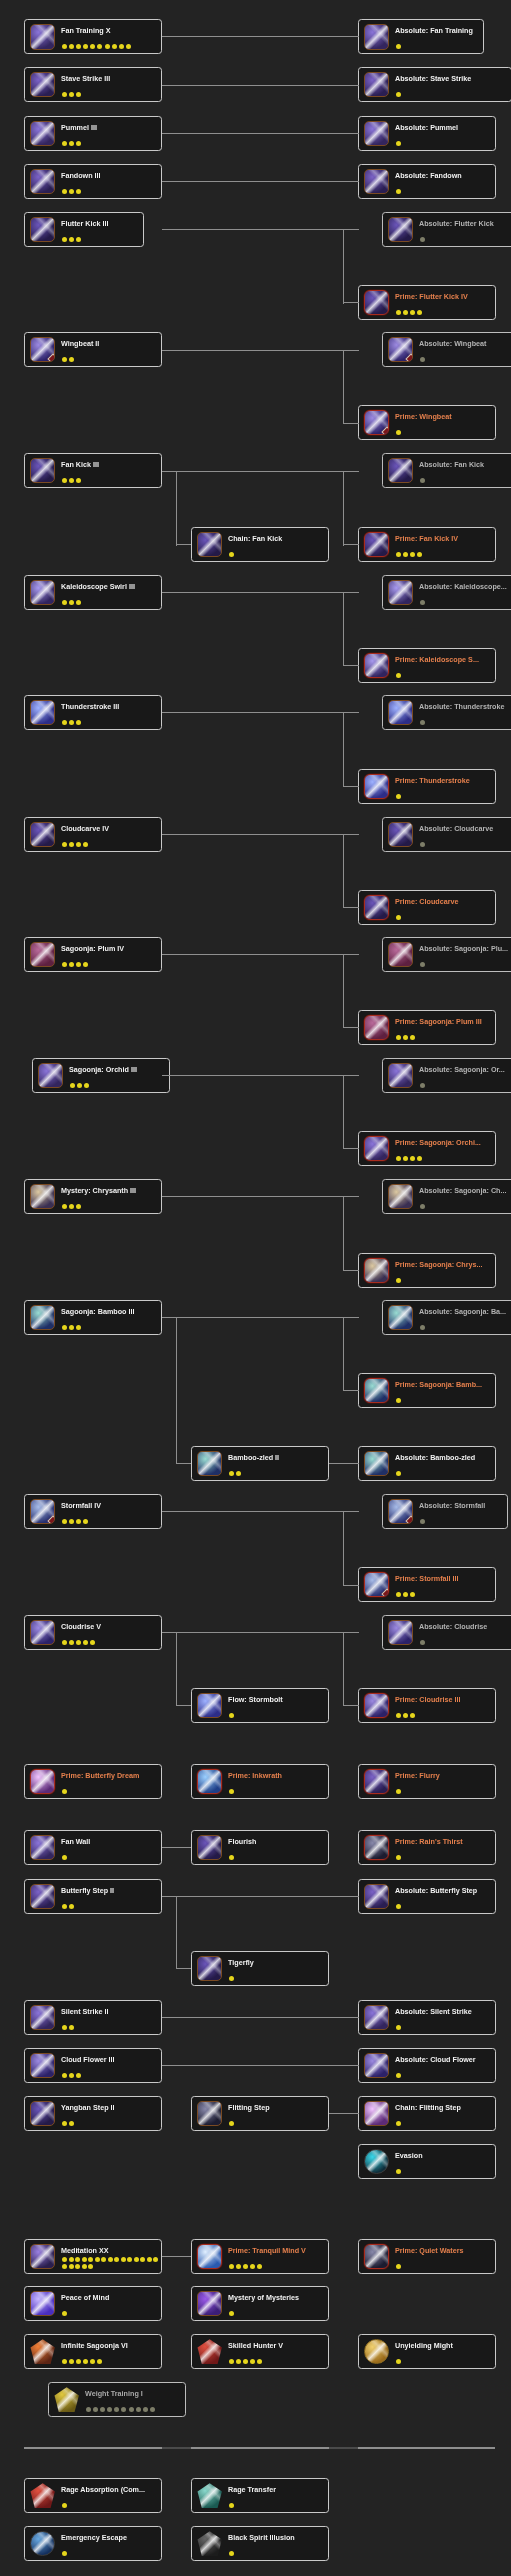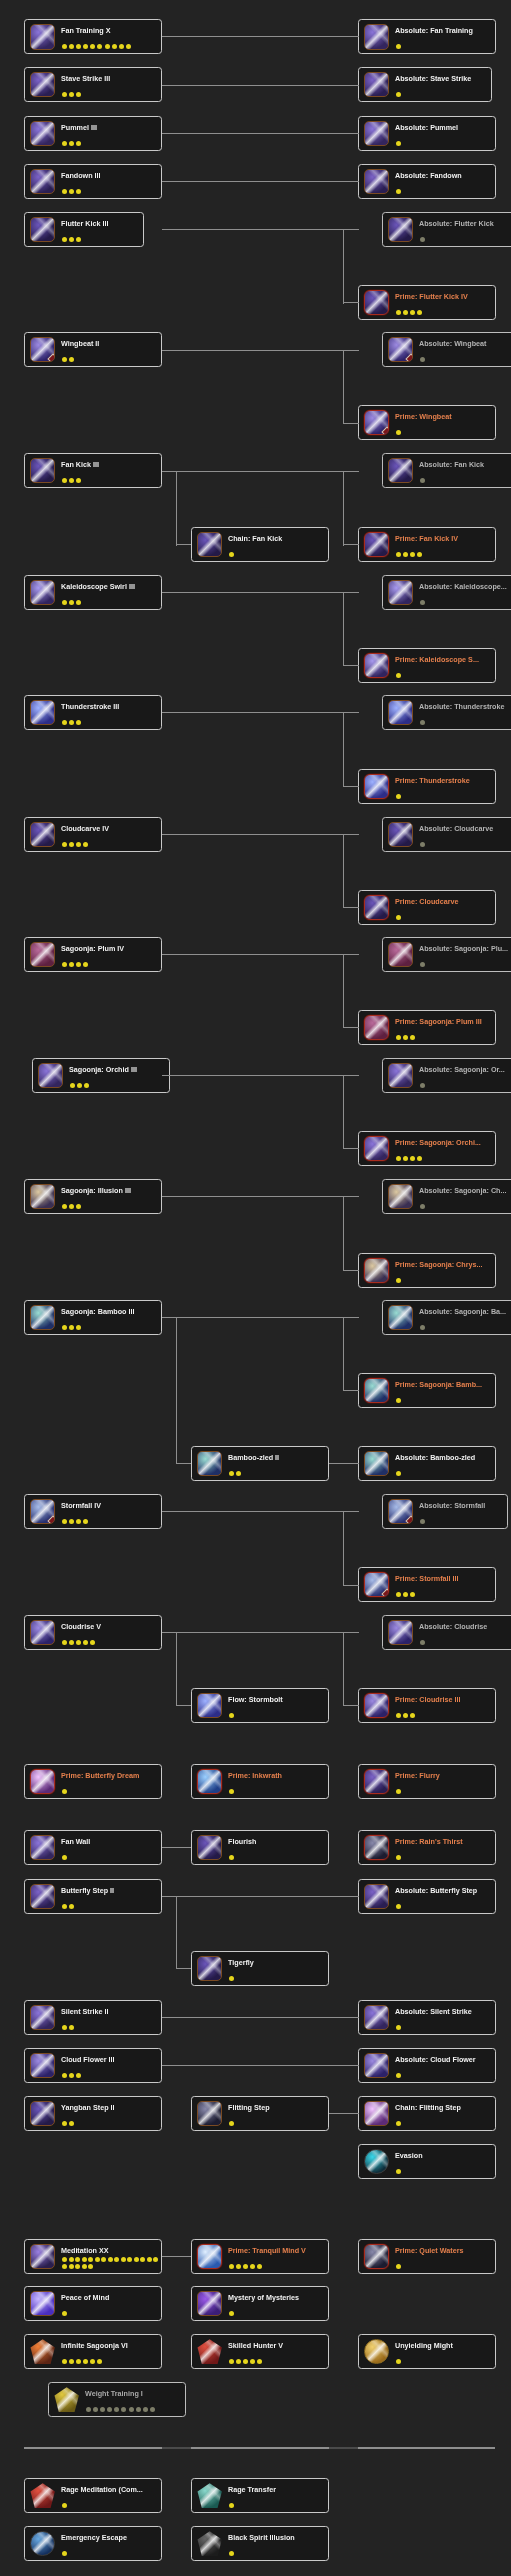--- a/index.html
+++ b/index.html
@@ -188,21 +188,21 @@
         <span class="dot"></span>
         <span class="dot"></span>
         <span class="dot"></span>
       </span>
   </div>
     <div class="skill-box learned" style="left: 24px; top: 1179px; width: 138px; height: 35px;">
     <span class="skill-icon" style="background: radial-gradient(circle at 32% 30%, rgb(220, 201, 162) 0%, rgb(58, 47, 82) 72%);">
         <i class="streak"></i>
         <i class="streak2"></i>
       </span>
-    <span class="skill-name">Sagoonja: Illusion III</span>
+    <span class="skill-name">Mystery: Chrysanth III</span>
     <span class="dots">
         <span class="dot"></span>
         <span class="dot"></span>
         <span class="dot"></span>
       </span>
   </div>
     <div class="skill-box learned" style="left: 24px; top: 1300px; width: 138px; height: 35px;">
     <span class="skill-icon" style="background: radial-gradient(circle at 32% 30%, rgb(154, 220, 210) 0%, rgb(31, 47, 102) 72%);">
         <i class="streak"></i>
         <i class="streak2"></i>
@@ -378,21 +378,21 @@
         <span class="dot gray"></span>
         <span class="dot gray"></span>
         <span class="dot gray"></span>
       </span>
   </div>
     <div class="skill-box learned" style="left: 24px; top: 2478px; width: 138px; height: 35px;">
     <span class="skill-icon shield" style="background: radial-gradient(circle at 32% 30%, rgb(224, 80, 64) 0%, rgb(112, 24, 24) 72%);">
         <i class="streak"></i>
         <i class="streak2"></i>
       </span>
-    <span class="skill-name">Rage Meditation (Com...</span>
+    <span class="skill-name">Rage Absorption (Com...</span>
     <span class="dots">
         <span class="dot"></span>
       </span>
   </div>
     <div class="skill-box learned" style="left: 24px; top: 2526px; width: 138px; height: 35px;">
     <span class="skill-icon circle" style="background: radial-gradient(circle at 32% 30%, rgb(104, 168, 224) 0%, rgb(20, 48, 94) 72%);">
         <i class="streak"></i>
         <i class="streak2"></i>
       </span>
     <span class="skill-name">Emergency Escape</span>
@@ -522,31 +522,31 @@
     <div class="skill-box learned" style="left: 191px; top: 2526px; width: 138px; height: 35px;">
     <span class="skill-icon shield" style="background: radial-gradient(circle at 32% 30%, rgb(102, 102, 102) 0%, rgb(28, 28, 28) 72%);">
         <i class="streak"></i>
         <i class="streak2"></i>
       </span>
     <span class="skill-name">Black Spirit Illusion</span>
     <span class="dots">
         <span class="dot"></span>
       </span>
   </div>
-    <div class="skill-box learned" style="left: 358px; top: 19.3px; width: 138px; height: 35px;">
+    <div class="skill-box learned" style="left: 358px; top: 19.3px; width: 126px; height: 35px;">
     <span class="skill-icon" style="background: radial-gradient(circle at 32% 30%, rgb(138, 116, 216) 0%, rgb(51, 37, 94) 72%);">
         <i class="streak"></i>
         <i class="streak2"></i>
       </span>
     <span class="skill-name">Absolute: Fan Training</span>
     <span class="dots">
         <span class="dot"></span>
       </span>
   </div>
-    <div class="skill-box learned" style="left: 358px; top: 67px; width: 134px; height: 35px; text-decoration: underline;">
+    <div class="skill-box learned" style="left: 358px; top: 67px; width: 154px; height: 35px; text-decoration: underline;">
     <span class="skill-icon" style="background: radial-gradient(circle at 32% 30%, rgb(123, 98, 198) 0%, rgb(42, 30, 82) 72%);">
         <i class="streak"></i>
         <i class="streak2"></i>
       </span>
     <span class="skill-name">Absolute: Stave Strike</span>
     <span class="dots">
         <span class="dot"></span>
       </span>
   </div>
     <div class="skill-box learned" style="left: 358px; top: 116px; width: 138px; height: 35px;">

